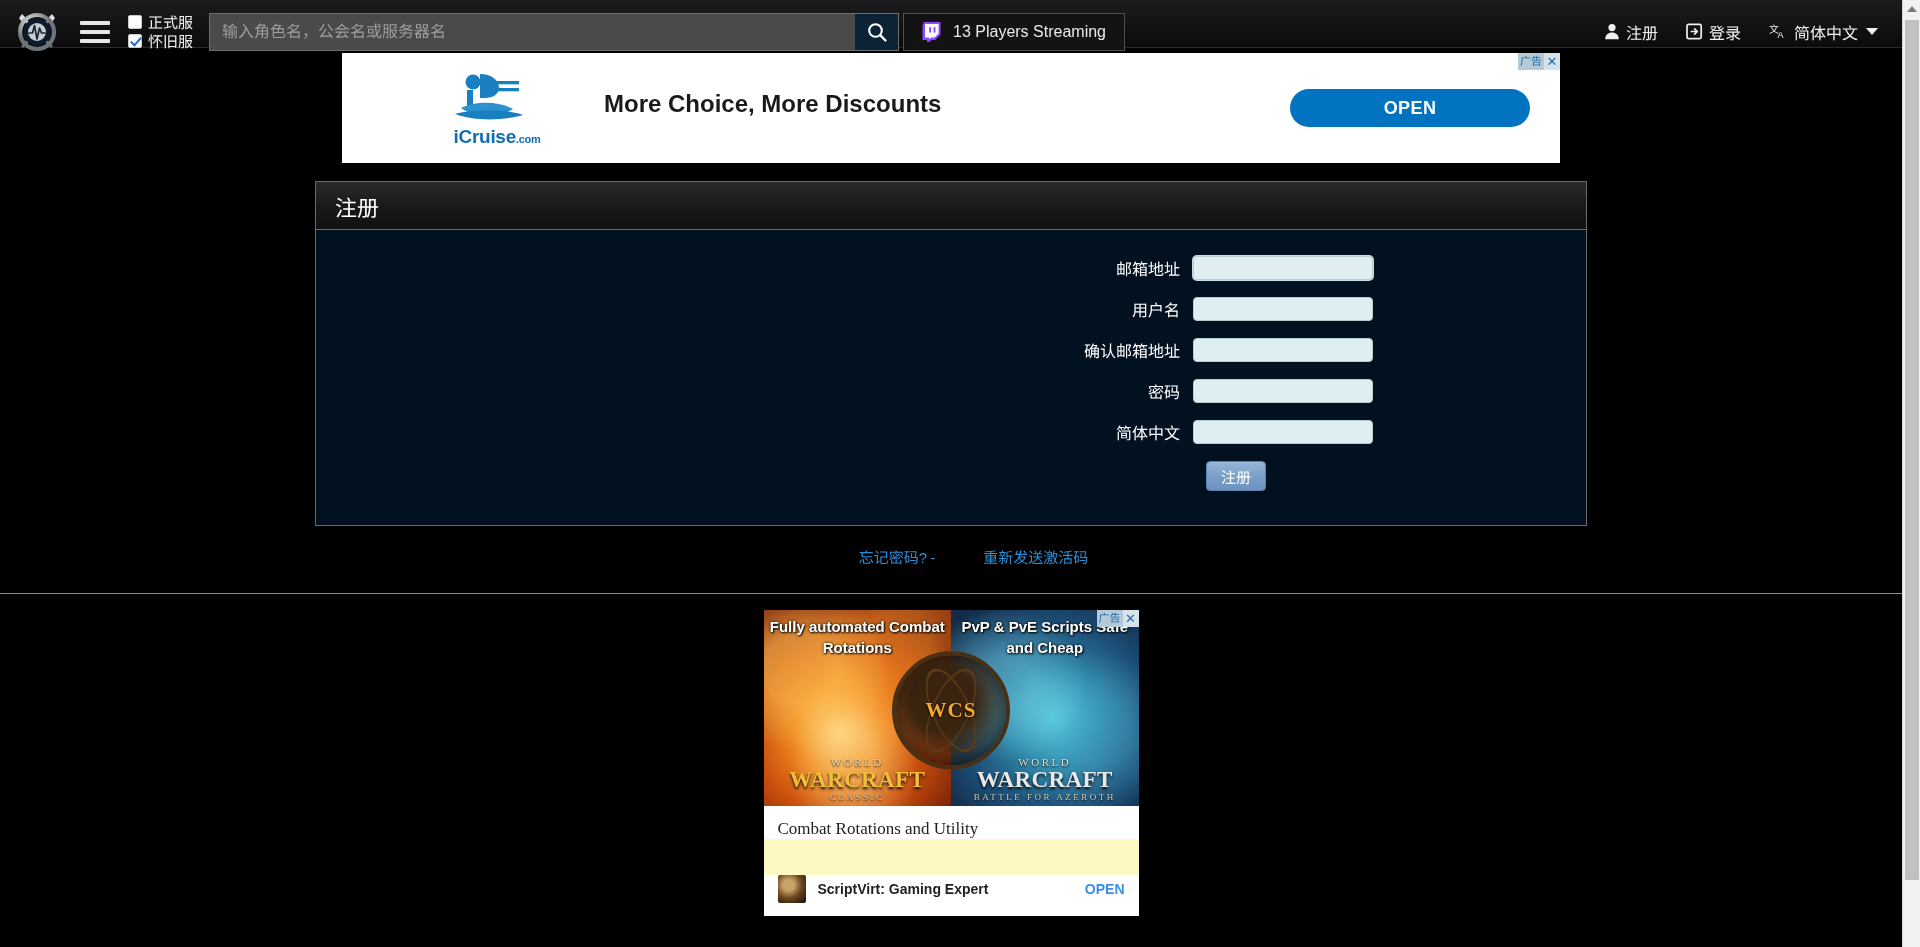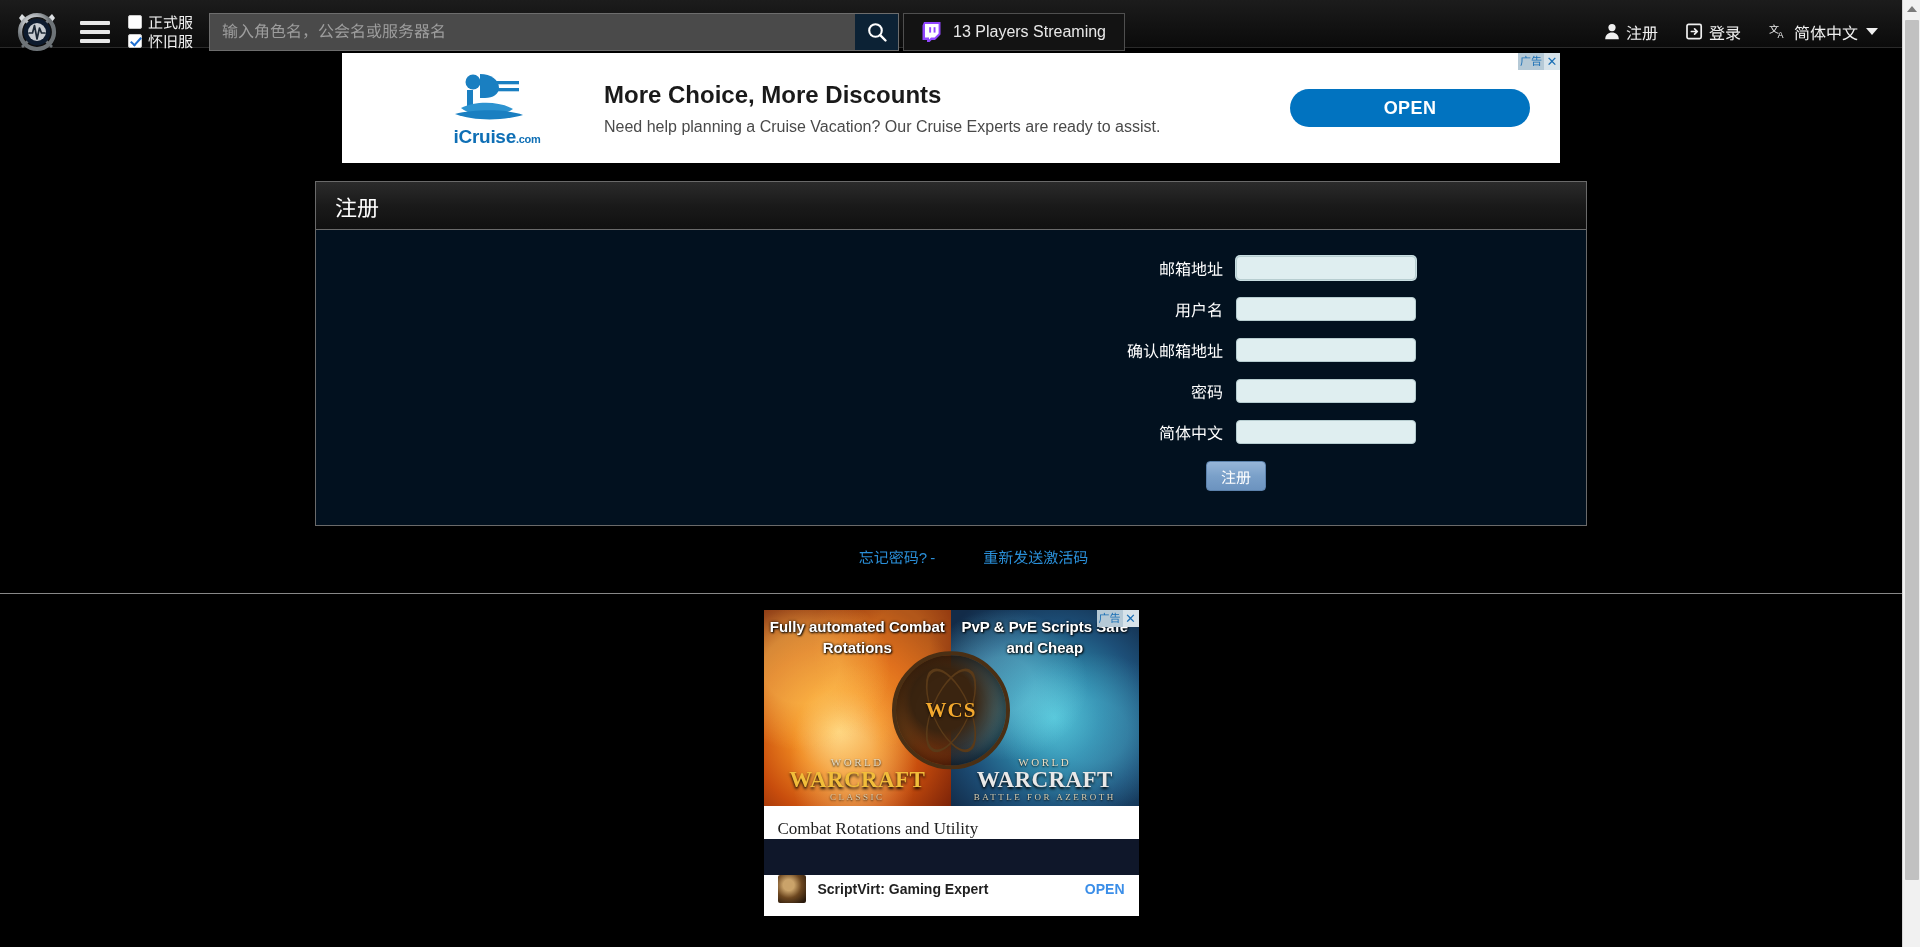--- a/index.html
+++ b/index.html
@@ -327,21 +327,20 @@
     align-items: center;
     margin-bottom: 17px;
   }
   .form-label {
     width: 877px;
     flex: 0 0 877px;
     text-align: right;
     padding-right: 13px;
     font-size: 16px;
     color: #ffffff;
-    margin-left: 43px;
   }
   .form-field {
     width: 180px;
     flex: 0 0 180px;
     height: 24px;
     background: #dfeef0;
     border: 1px solid #b7cdd0;
     border-radius: 4px;
     outline: none;
     font-size: 14px;
@@ -398,21 +397,21 @@
     width: 1902px;
     background: #000000;
     display: flex;
     justify-content: center;
     padding-top: 16px;
     padding-bottom: 20px;
   }
   .bottom-ad {
     position: relative;
     width: 375px;
-    background: #0f172a;
+    background: #fef9c3;
     overflow: hidden;
   }
   .bad-creative {
     position: relative;
     width: 375px;
     height: 196px;
     display: flex;
     overflow: hidden;
   }
   .bad-half { position: relative; width: 50%; height: 100%; overflow: hidden; }
@@ -704,21 +703,20 @@
             <path d="M14 40 C28 33 52 33 66 41 C52 50 26 50 14 40 Z" fill="#2d93d0"></path>
             <path d="M8 46 C28 41 60 41 76 47 C56 53 26 53 8 46 Z" fill="#1a7fc1"></path>
           </svg>
           <div class="icruise-wordmark">
             <span>iCruise</span><span class="dotcom">.com</span>
           </div>
         </div>
 
         <div class="top-ad-text">
           <div class="top-ad-head">More Choice, More Discounts</div>
-          <div class="top-ad-sub">Need help planning a Cruise Vacation? Our Cruise Experts are ready to assist.</div>
         </div>
 
         <div class="top-ad-cta-area">
           <button class="open-pill">OPEN</button>
         </div>
 
       </div>
     </div>
 
     <div class="main-area">

